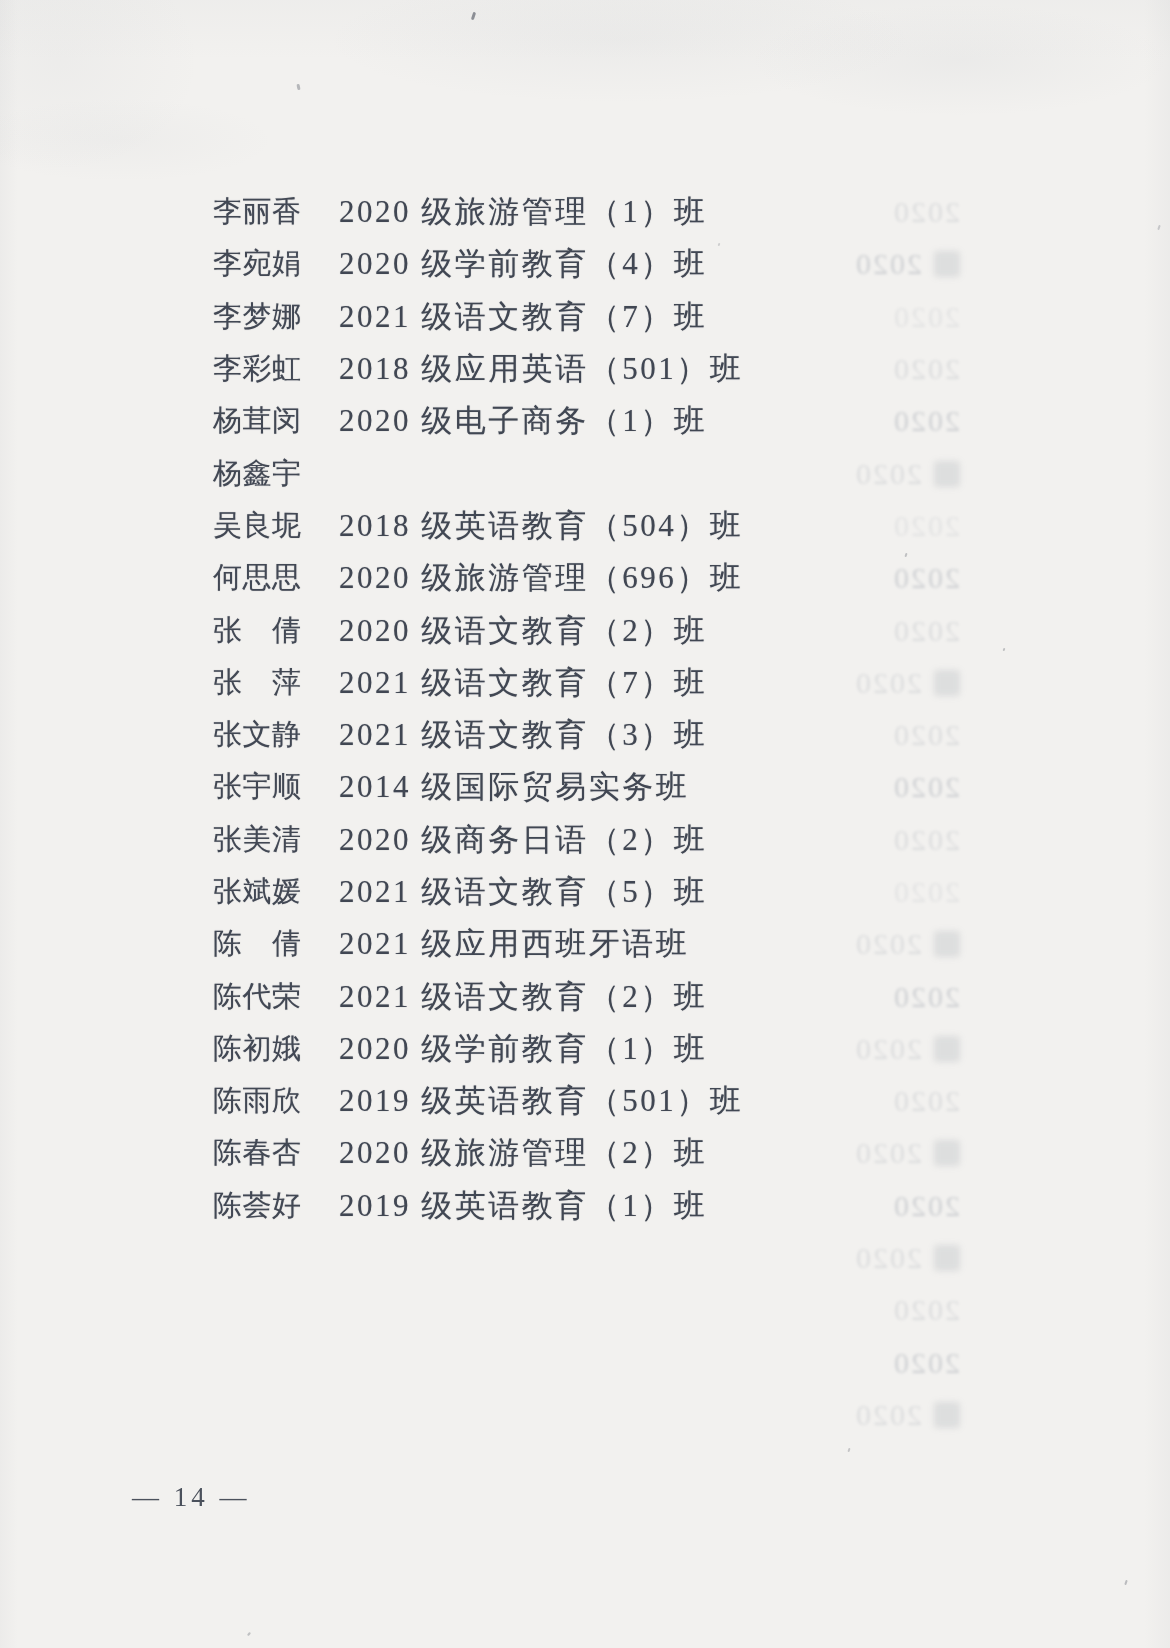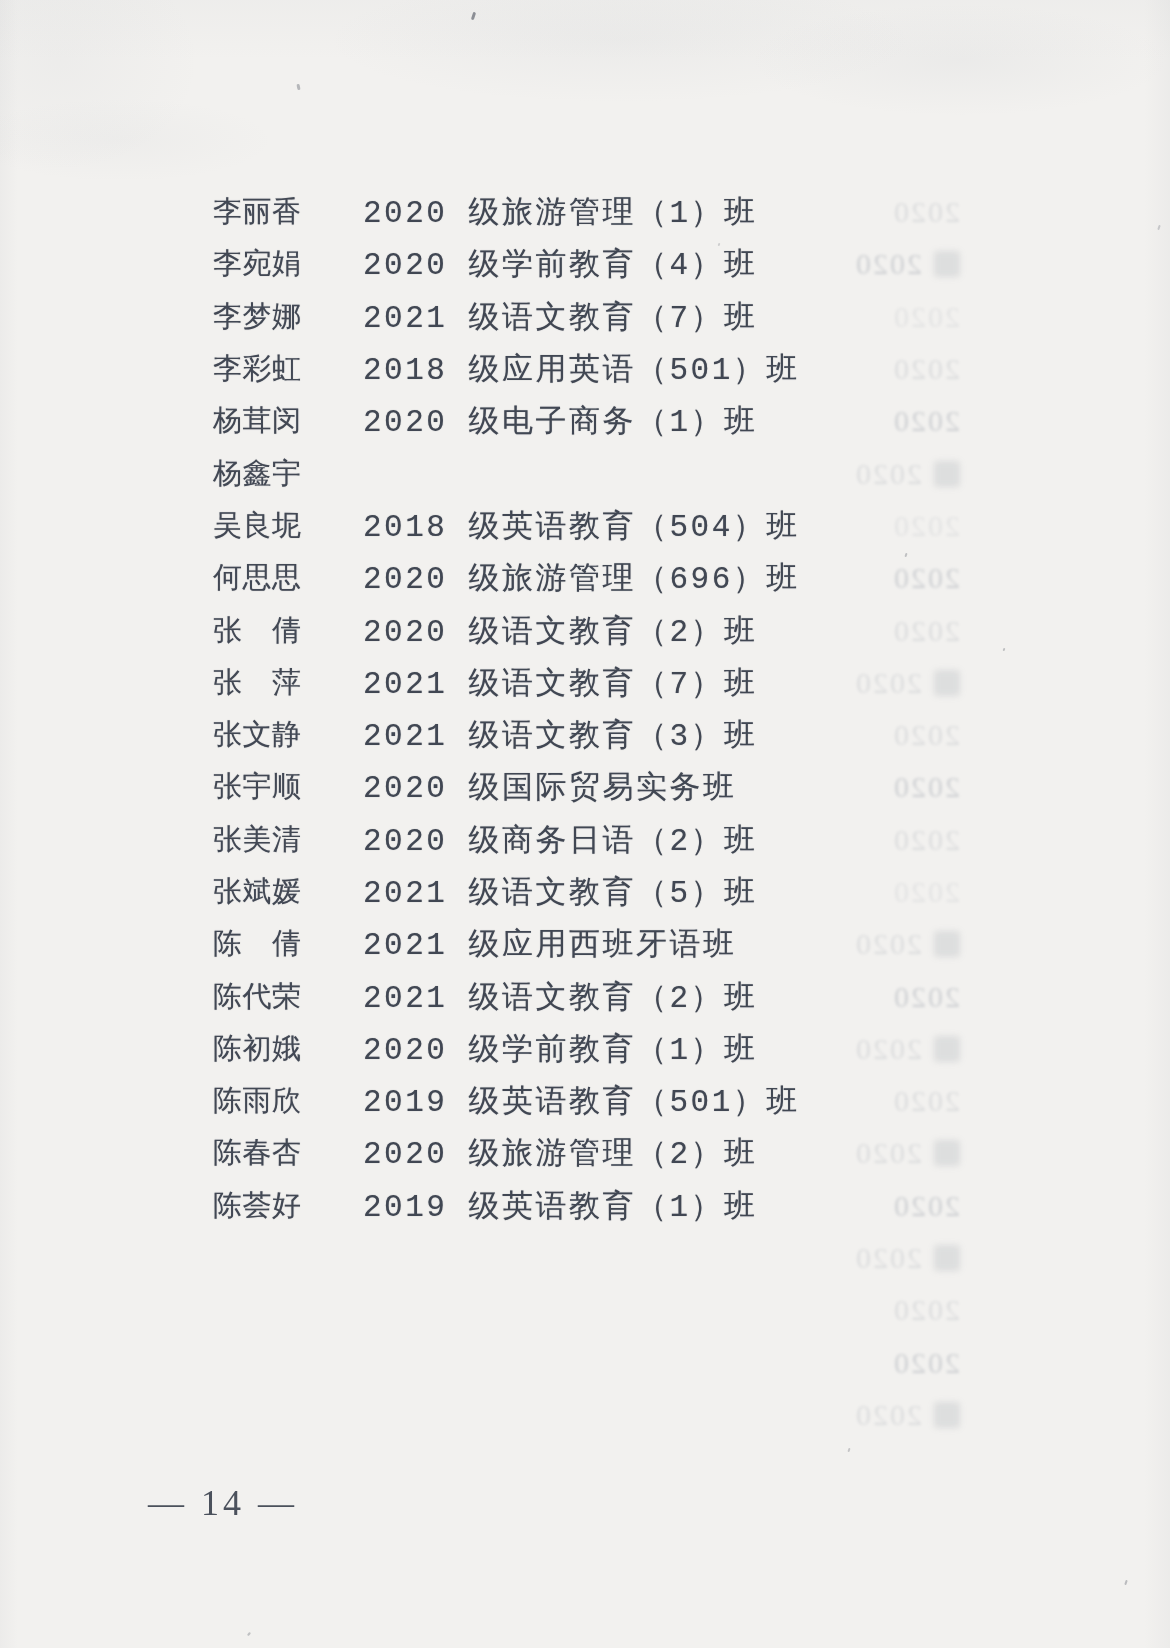--- a/index.html
+++ b/index.html
@@ -20,50 +20,49 @@
       linear-gradient(90deg, rgba(120,126,136,0.05) 0px, rgba(120,126,136,0) 18px),
       linear-gradient(270deg, rgba(120,126,136,0.05) 0px, rgba(120,126,136,0) 26px),
       linear-gradient(180deg, rgba(130,138,148,0.04) 0px, rgba(130,138,148,0) 60px),
       #f2f1ef;
   }
   
   .list{
     position:absolute;
     left:0; top:186px;
     filter:blur(0.35px);
-    font-family:Liberation Mono, monospace;
   }
   .row{
     height:52.3px;
     display:flex;
     align-items:center;
     padding-left:213px;
     white-space:nowrap;
   }
   .name{
     display:inline-block;
     width:88px;
     font-size:29px;
     color:#424854;
     text-align:justify;
     text-align-last:justify;
     text-shadow:0 0 1px rgba(66,72,84,0.45);
   }
   .cls{
-    margin-left:62px;
+    margin-left:38px;
     font-size:31px;
     letter-spacing:2.5px;
     color:#414753;
     text-shadow:0 0 1px rgba(65,71,83,0.45);
   }
   
   .pageno{
     position:absolute;
-    left:148px; top:1482px;
-    font-size:36px;
+    left:132px; top:1482px;
+    font-size:27px;
     letter-spacing:4px;
     color:#4b515c;
     filter:blur(0.3px);
   }
   
   .bleed-col{
     position:absolute;
     left:745px; top:186px;
     width:215px;
     pointer-events:none;
@@ -260,21 +259,21 @@
       <span class="cls">2021 级语文教育（7）班</span>
     </div>
 
     <div class="row">
       <span class="name">张文静</span>
       <span class="cls">2021 级语文教育（3）班</span>
     </div>
 
     <div class="row">
       <span class="name">张宇顺</span>
-      <span class="cls">2020 级国际贸易实务班</span>
+      <span class="cls">2014 级国际贸易实务班</span>
     </div>
 
     <div class="row">
       <span class="name">张美清</span>
       <span class="cls">2020 级商务日语（2）班</span>
     </div>
 
     <div class="row">
       <span class="name">张斌媛</span>
       <span class="cls">2021 级语文教育（5）班</span>

